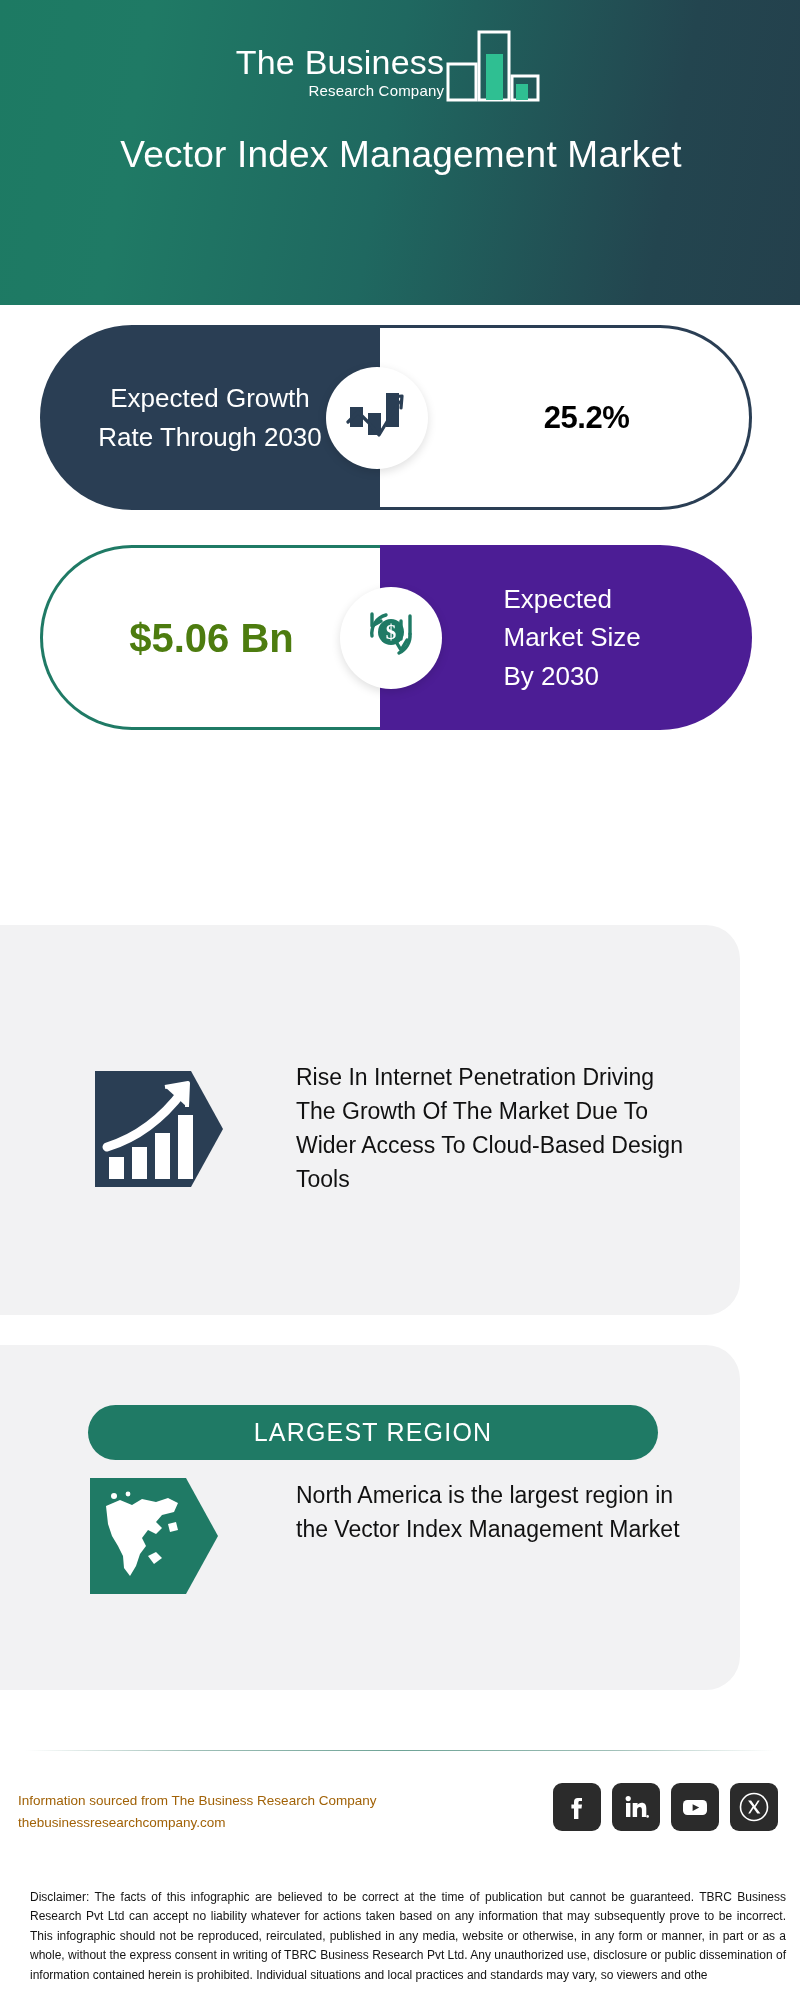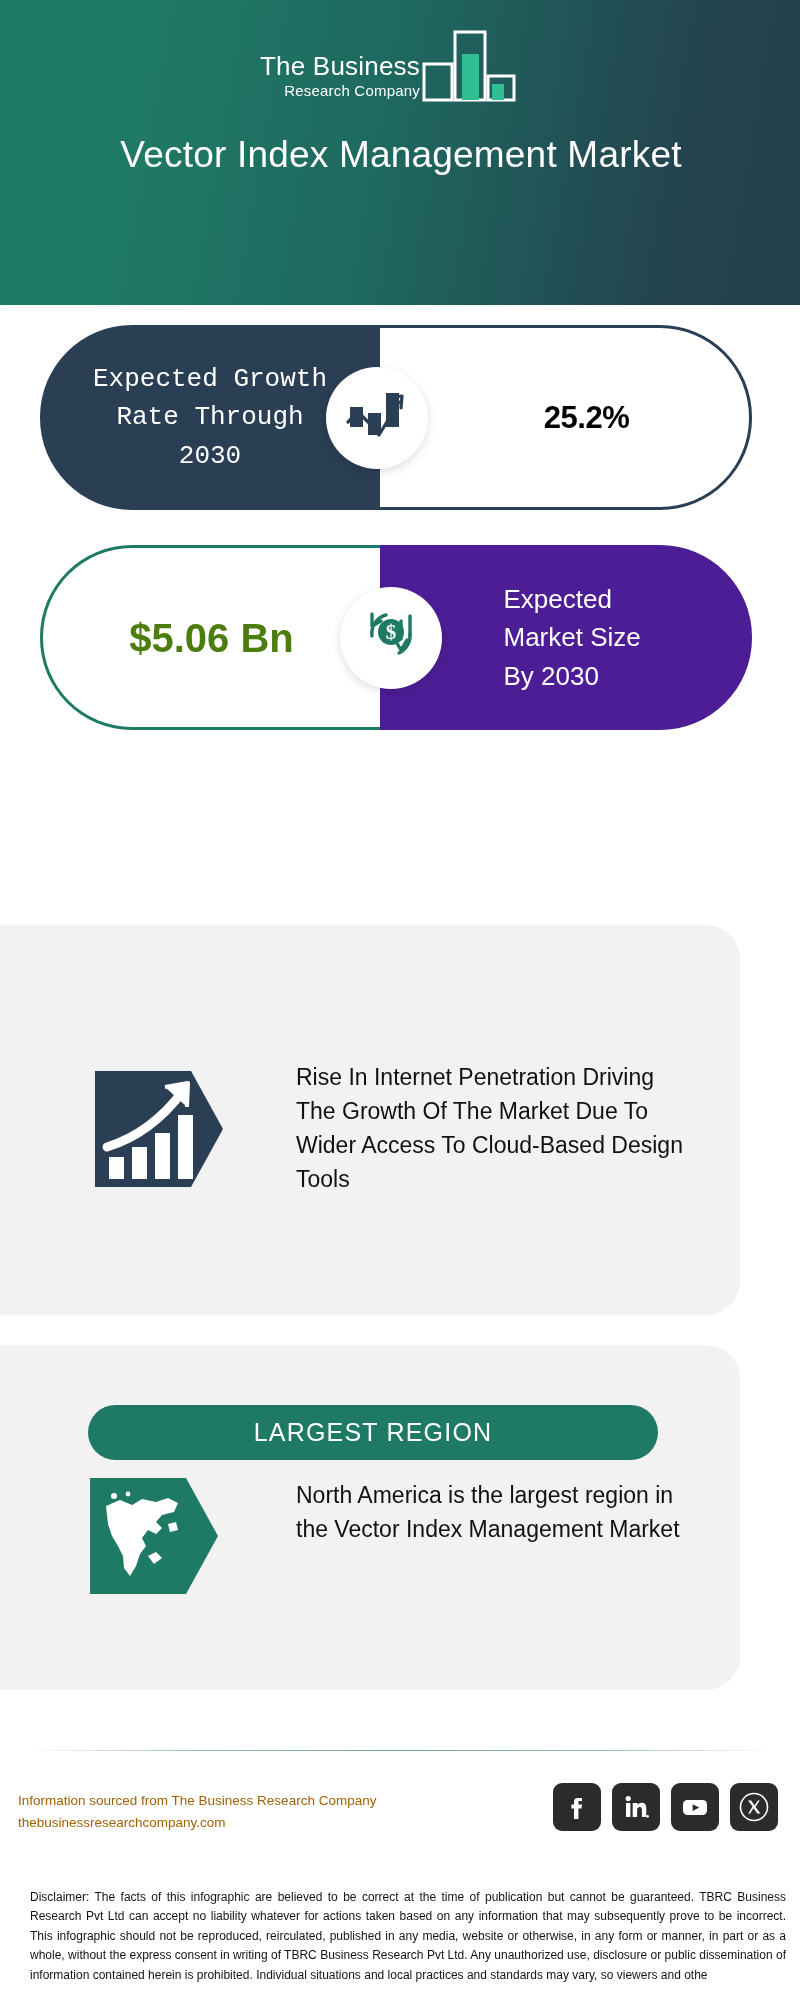--- a/index.html
+++ b/index.html
@@ -17,42 +17,42 @@
   .header {
     position:absolute; left:0; top:0; width:800px; height:305px;
     background:linear-gradient(100deg,#1d7a63 0%,#1f7a65 18%,#1f6860 48%,#23454f 82%,#24404c 100%);
   }
   .logo-wrap {
     position:absolute; left:0; right:0; top:24px;
     display:flex; align-items:flex-end; justify-content:center; gap:0px;
   }
   .logo-text { text-align:right; padding-bottom:2px; }
   .logo-line1 {
-    color:#fff; font-size:26px; font-weight:400; letter-spacing:.2px; line-height:1.05;text-align:center;
+    color:#fff; font-size:34px; font-weight:400; letter-spacing:.2px; line-height:1.05;text-align:center;
   }
   .logo-line2 {
     color:#fff; font-size:15px; font-weight:400; letter-spacing:.2px; line-height:1.3;
   }
   .logo-mark { width:118px; height:78px; margin-left:2px; }
 
   .title {
     position:absolute; left:61px; top:130px; width:680px;
     color:#ffffff; font-size:37px; font-weight:400; line-height:1.33;
     text-align:center; letter-spacing:.2px;
   }
 
   
   .stat1 { position:absolute; left:40px; top:325px; width:712px; height:185px; }
   .stat1 .left {
     position:absolute; left:0; top:0; width:340px; height:185px;
     background:#2a3e54; border-radius:92px 0 0 92px;
     display:flex; align-items:center; justify-content:center;
   }
   .stat1 .left span {
-    color:#fff; font-size:26px; line-height:1.48; text-align:center; width:235px;font-family:Liberation Mono, monospace;
+    color:#fff; font-size:26px; line-height:1.48; text-align:center; width:235px;
   }
   .stat1 .right {
     position:absolute; left:340px; top:0; width:372px; height:185px;
     background:#fff; border:3px solid #2a3e54; border-left:none;
     border-radius:0 92px 92px 0;
     display:flex; align-items:center; justify-content:center;
   }
   .stat1 .right span {
     color:#000; font-size:31px; font-weight:bold; letter-spacing:-.5px; padding-left:44px;
   }

